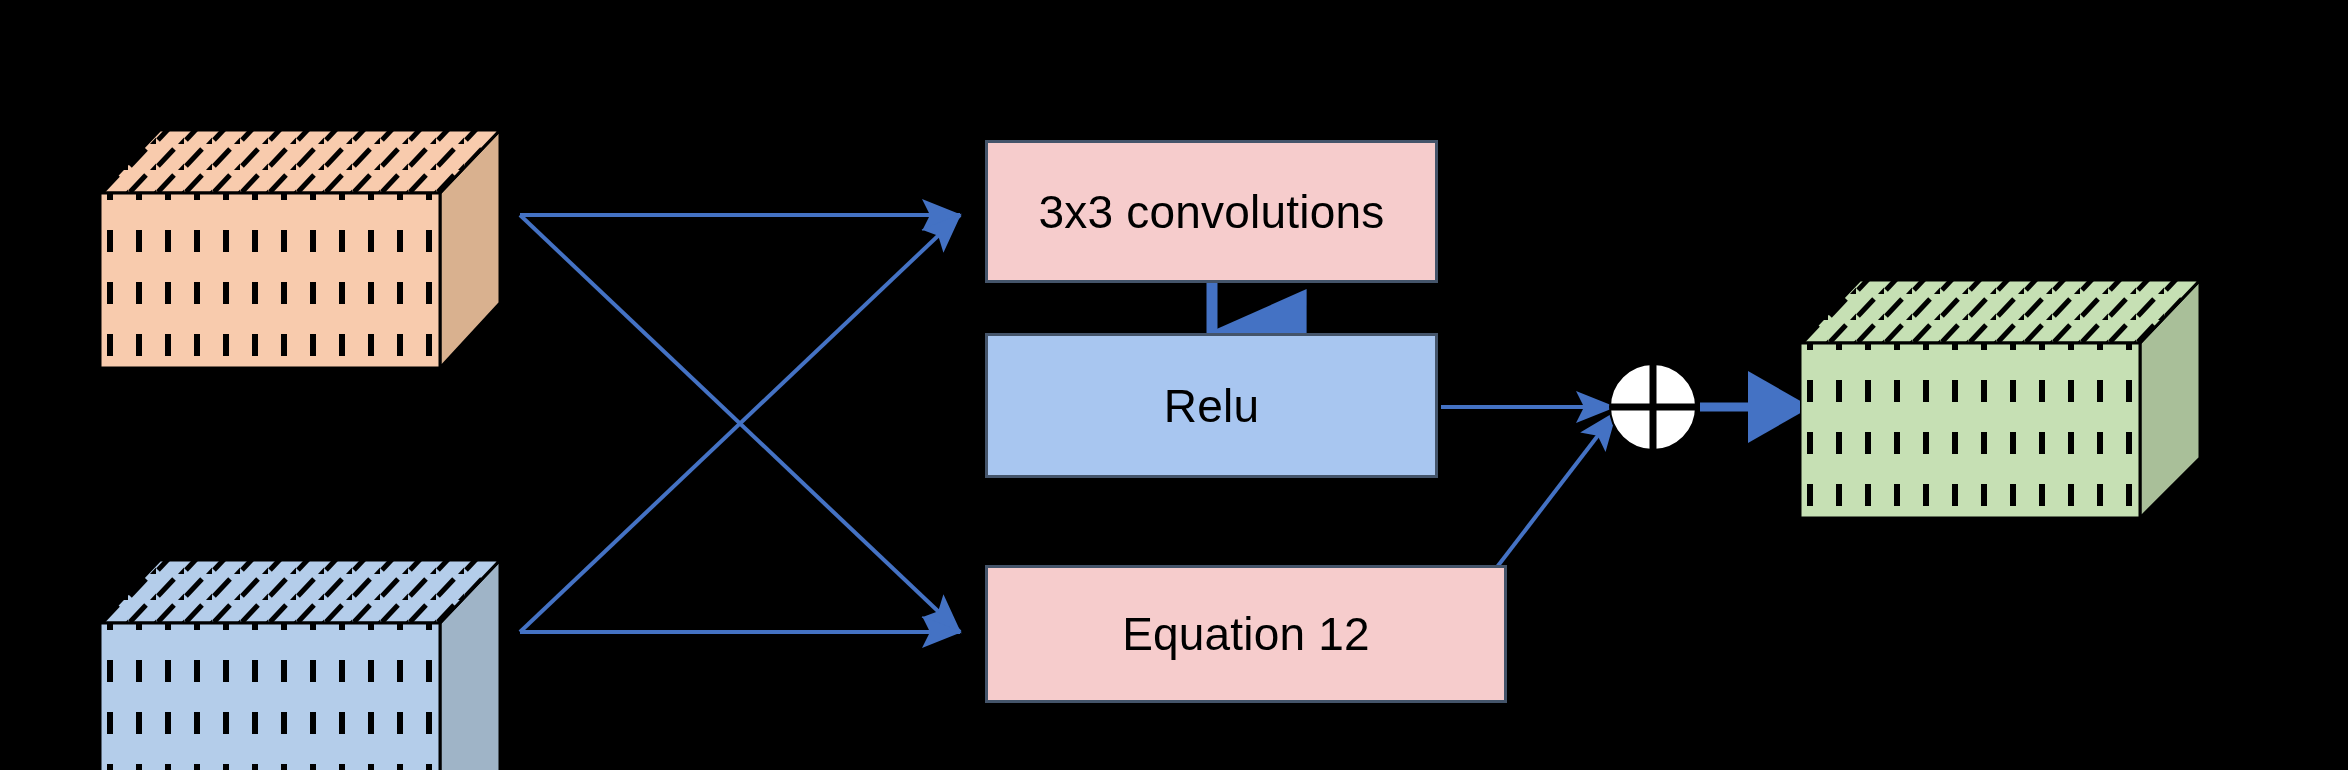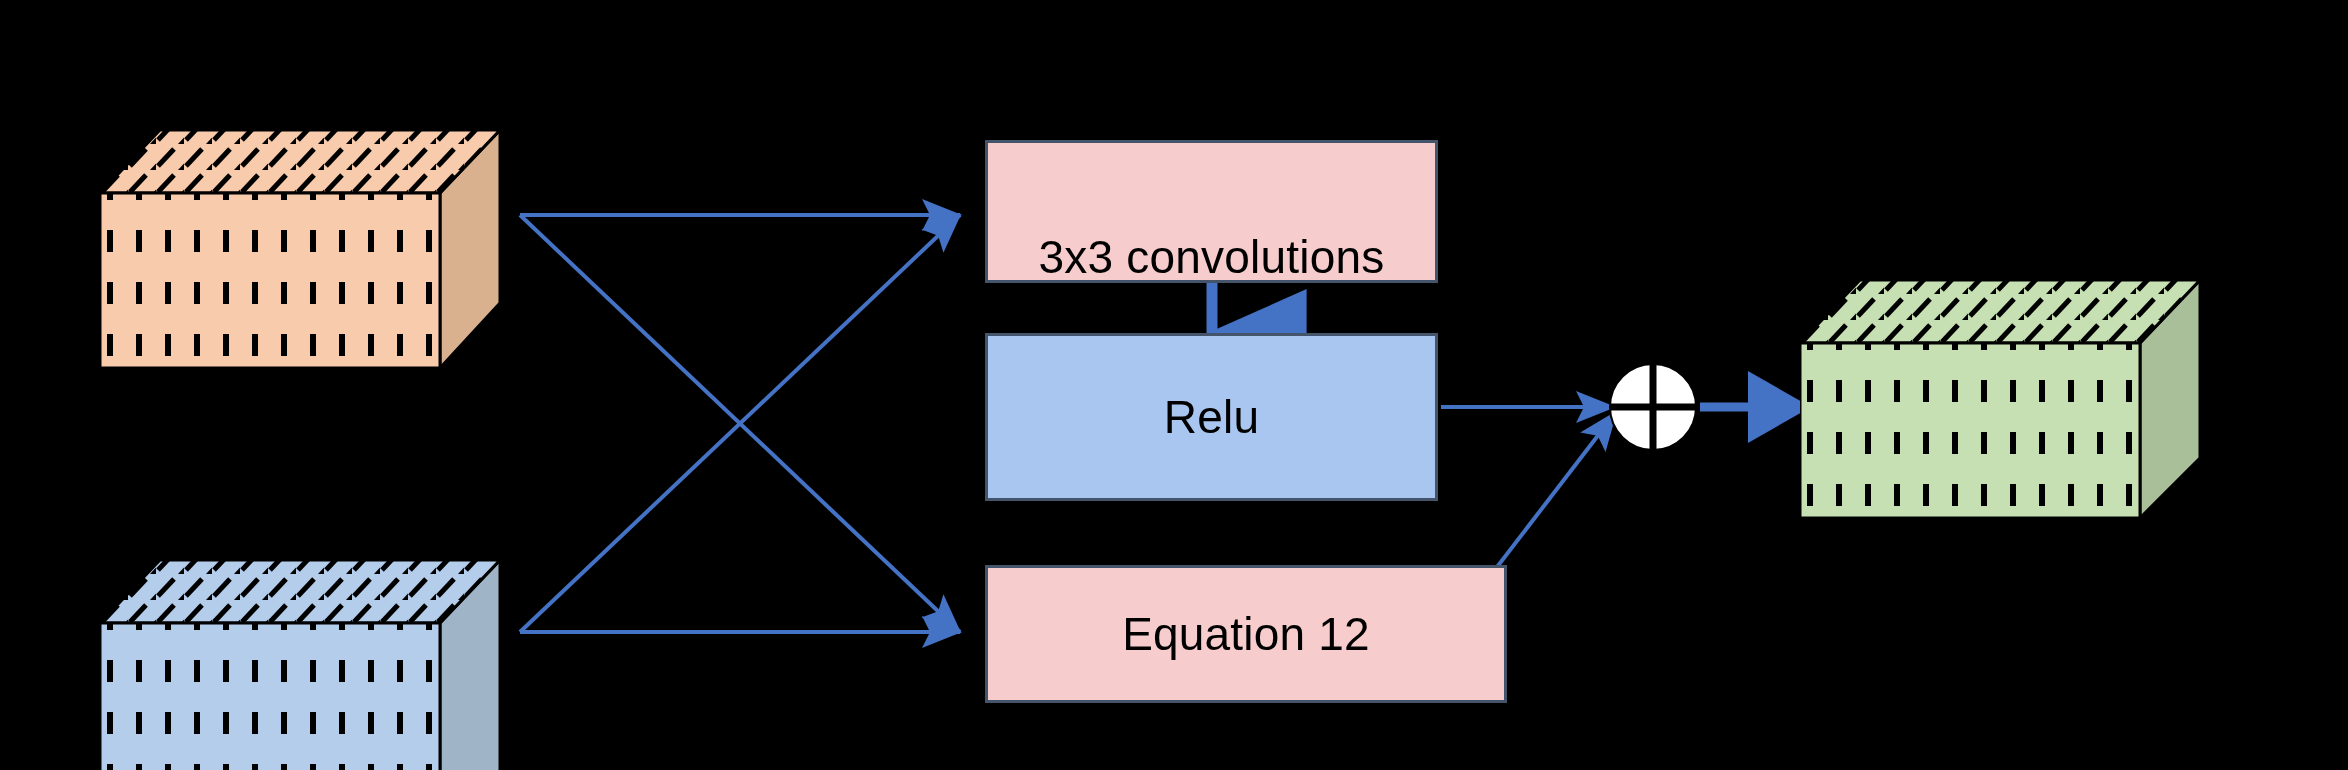--- a/index.html
+++ b/index.html
@@ -133,25 +133,25 @@
   <div class="cube" style="left:1800px; top:268px; width:400px; height:250px;">
     <svg width="400" height="250" viewBox="0 0 400 250">
       <polygon points="340,75 400,12 400,190 340,250" fill="#a9bf99" stroke="#000" stroke-width="3"></polygon>
       <polygon points="0,75 60,12 400,12 340,75" fill="#c6e0b4" stroke="#000" stroke-width="3"></polygon>
       <polygon points="0,75 60,12 400,12 340,75" fill="url(#hatchTop)"></polygon>
       <rect x="0" y="75" width="340" height="175" fill="#c6e0b4" stroke="#000" stroke-width="3"></rect>
       <rect x="0" y="75" width="340" height="175" fill="url(#dashFront)"></rect>
     </svg>
   </div>
 
-  <div class="proc-box" style="left:985px; top:140px; width:453px; height:143px; background:#f6cccc;align-items:flex-end;">
+  <div class="proc-box" style="left:985px; top:140px; width:453px; height:143px; background:#f6cccc;">
     <span>3x3 convolutions</span>
   </div>
 
-  <div class="proc-box" style="left:985px; top:333px; width:453px; height:168px; background:#a8c6f0;">
+  <div class="proc-box" style="left:985px; top:333px; width:453px; height:145px; background:#a8c6f0;">
     <span>Relu</span>
   </div>
 
   <div class="proc-box" style="left:985px; top:565px; width:522px; height:138px; background:#f6cccc;">
     <span>Equation 12</span>
   </div>
 
   <div class="plus-node" style="left:1605px; top:359px; width:96px; height:96px;">
     <svg width="96" height="96" viewBox="0 0 96 96">
       <circle cx="48" cy="48" r="43" fill="#ffffff" stroke="#000000" stroke-width="2"></circle>

